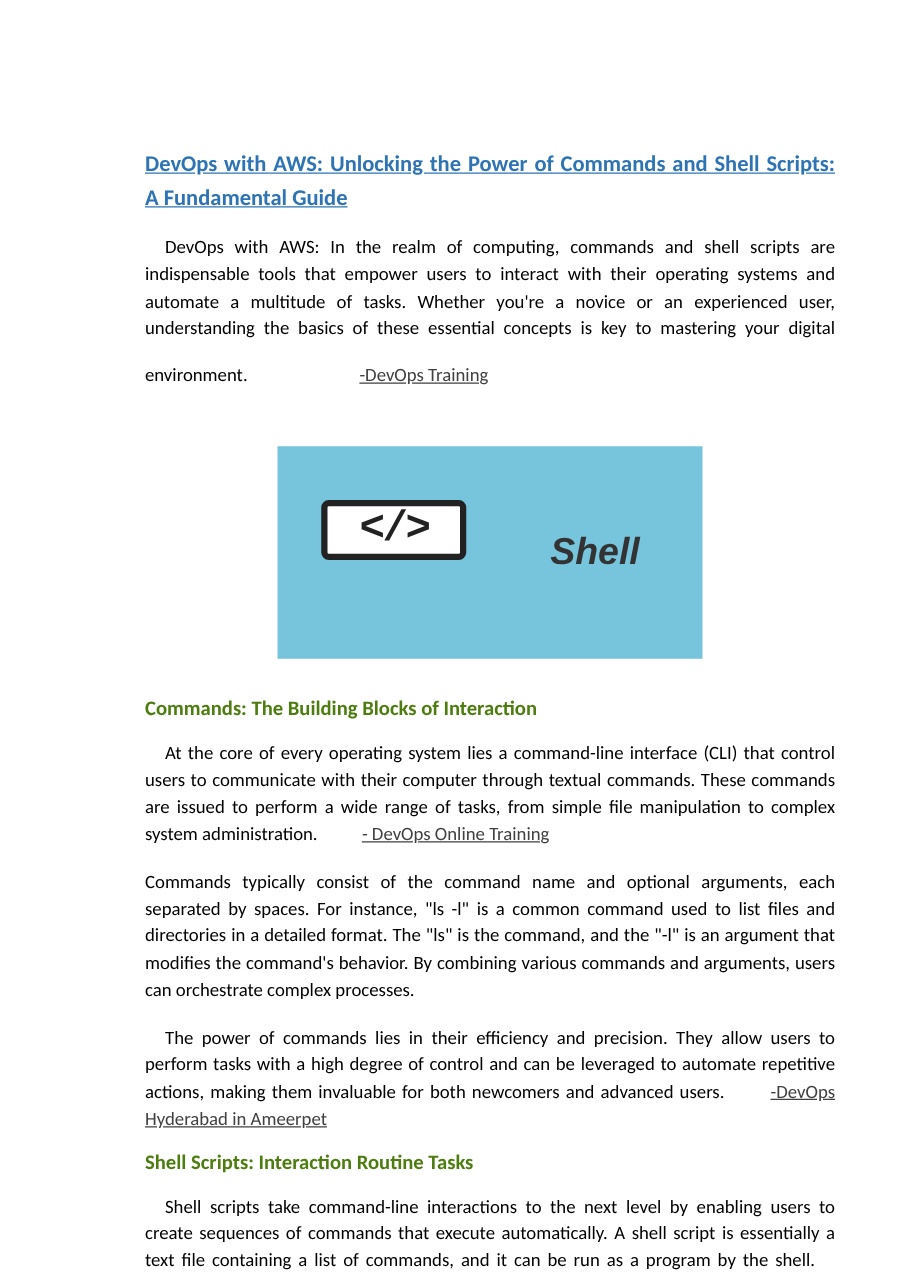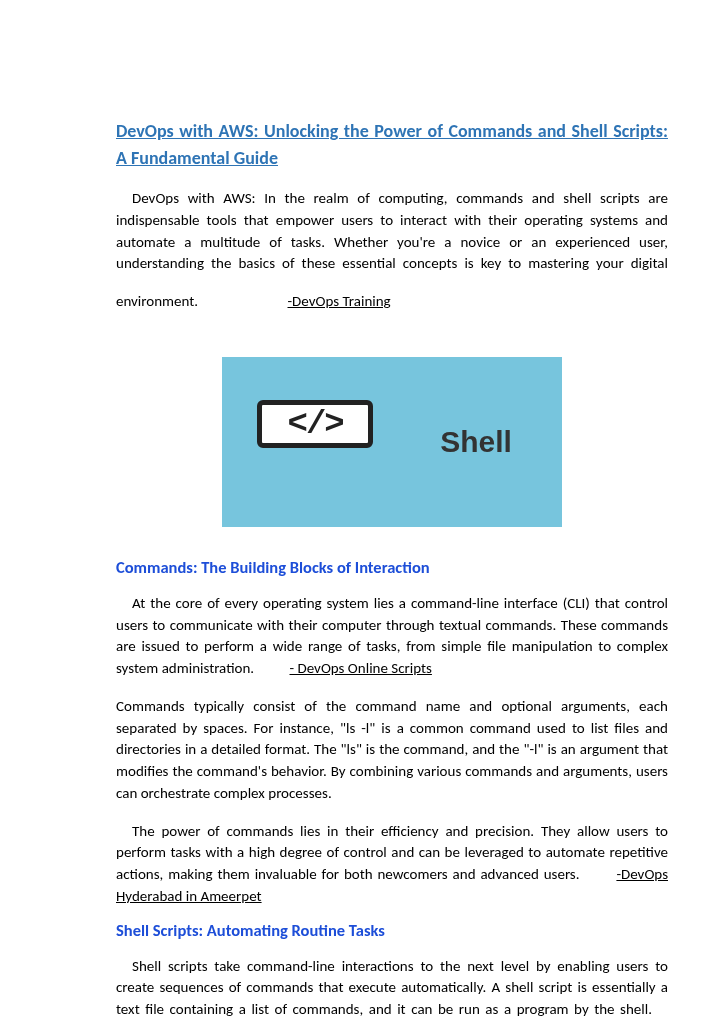--- a/index.html
+++ b/index.html
@@ -26,25 +26,25 @@
       margin-bottom: 12px;
     }
     .body-para {
       font-size: 15px;
       color: #000000;
       text-align: justify;
       line-height: 1.45;
       margin-bottom: 12px;
     }
     .inline-link {
-      color: #000000;
+      color: #404040;
       text-decoration: underline;
     }
     .section-heading {
-      color: #1d4ed8;
+      color: #4d7c0f;
       font-size: 16.5px;
       font-weight: bold;
       margin-top: 4px;
       margin-bottom: 10px;
     }
     .image-container {
       display: flex;
       justify-content: center;
       margin: 8px 0 14px 0;
     }
@@ -90,20 +90,21 @@
       height: 7px;
       background: #222;
       border-radius: 3px;
     }
     .shell-text {
       color: #333;
       font-size: 30px;
       font-weight: bold;
       font-family: Arial, sans-serif;
       line-height: 1.1;
+      font-style: italic;
     }
     .link-spacing {
       display: inline-block;
       margin-left: 70px;
     }
     .link-spacing-sm {
       display: inline-block;
       margin-left: 20px;
     }
   </style>
@@ -127,28 +128,28 @@
     <div class="shell-text">
       <div>Shell</div>
     </div>
   </div>
 </div>
 
 <h2 class="section-heading">Commands: The Building Blocks of Interaction</h2>
 
 <p class="body-para">
   <span>At the core of every operating system lies a command-line interface (CLI) that control users to communicate with their computer through textual commands. These commands are issued to perform a wide range of tasks, from simple file manipulation to complex system administration.</span>
-  <a href="#" class="inline-link">- DevOps Online Scripts</a>
+  <a href="#" class="inline-link">- DevOps Online Training</a>
 </p>
 
 <p class="body-para">Commands typically consist of the command name and optional arguments, each separated by spaces. For instance, "ls -l" is a common command used to list files and directories in a detailed format. The "ls" is the command, and the "-l" is an argument that modifies the command's behavior. By combining various commands and arguments, users can orchestrate complex processes.</p>
 
 <p class="body-para">
   <span>The power of commands lies in their efficiency and precision. They allow users to perform tasks with a high degree of control and can be leveraged to automate repetitive actions, making them invaluable for both newcomers and advanced users. </span>
   <a href="#" class="inline-link">-DevOps Hyderabad in Ameerpet</a>
 </p>
 
-<h2 class="section-heading">Shell Scripts: Automating Routine Tasks</h2>
+<h2 class="section-heading">Shell Scripts: Interaction Routine Tasks</h2>
 
 <p class="body-para">
   <span>Shell scripts take command-line interactions to the next level by enabling users to create sequences of commands that execute automatically. A shell script is essentially a text file containing a list of commands, and it can be run as a program by the shell.</span>
   <a href="#" class="inline-link link-spacing-sm">-DevOps Hyderabad in Hyderabad</a>
 </p>
 
 </body></html>

